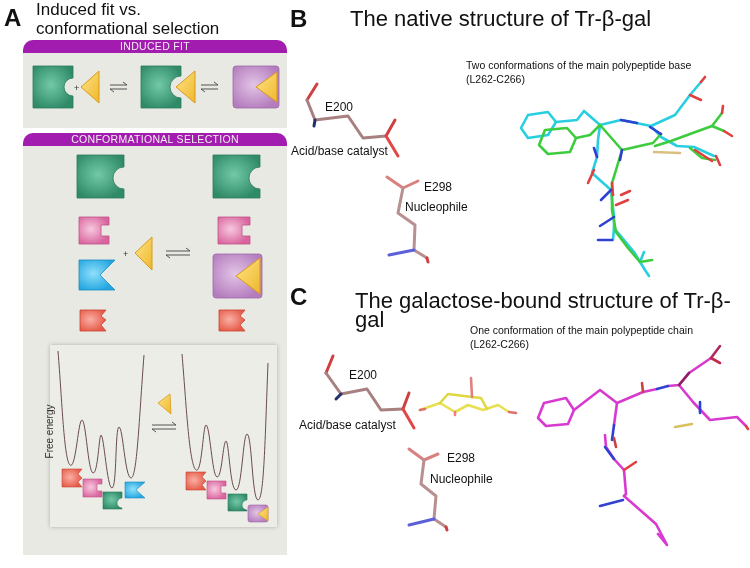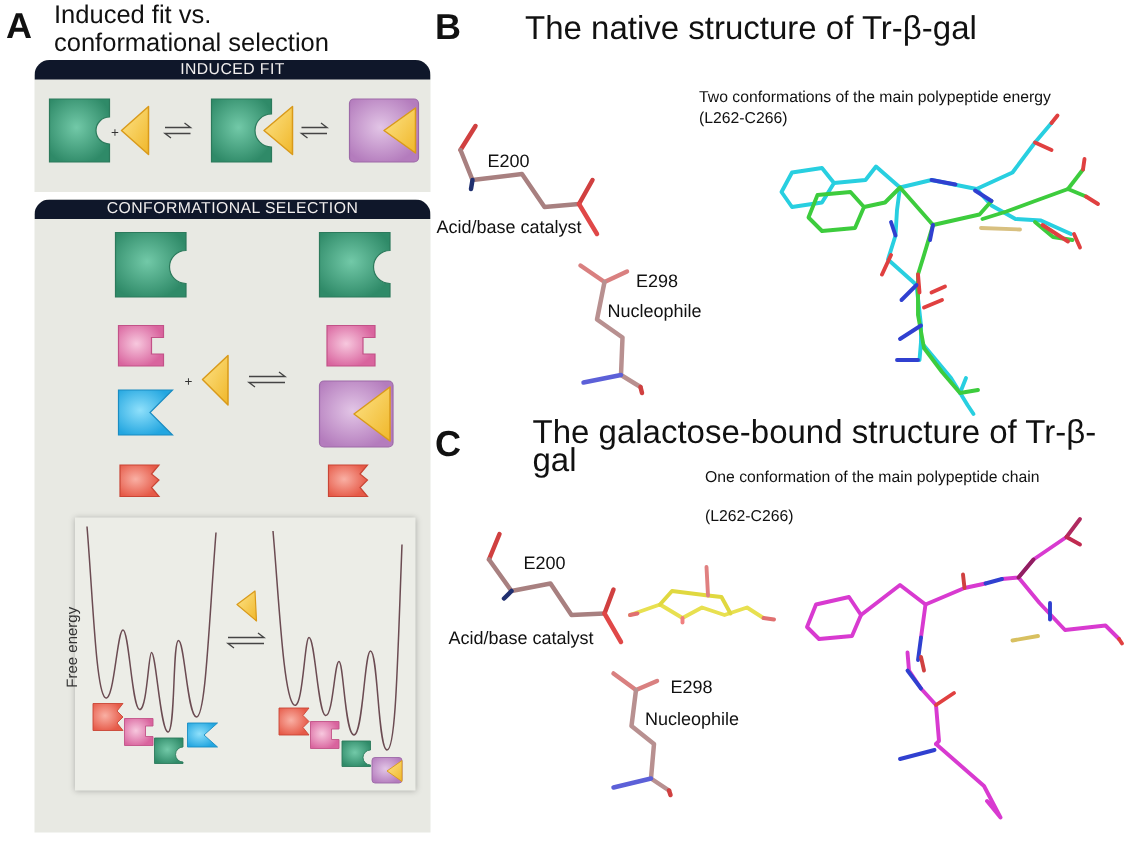--- a/index.html
+++ b/index.html
@@ -2,21 +2,21 @@
 <html><head>
 <meta charset="utf-8">
 <style>
   html,body{margin:0;padding:0;background:#ffffff;}
   body{width:750px;height:568px;position:relative;overflow:hidden;font-family:"Liberation Sans","DejaVu Sans",sans-serif;color:#111;}
   .abs{position:absolute;}
   .panel-letter{font-weight:bold;font-size:24px;line-height:24px;}
   .title{font-size:22px;line-height:19px;font-weight:normal;}
   .title-a{font-size:17px;line-height:18px;}
   .box{background:#e8e9e3;border-radius:10px 10px 0 0;overflow:hidden;}
-  .box-header{background:#0f172a;color:#f2efee;font-size:10.5px;text-align:center;letter-spacing:0.3px;height:13px;line-height:13px;}
+  .box-header{background:#a21caf;color:#f2efee;font-size:10.5px;text-align:center;letter-spacing:0.3px;height:13px;line-height:13px;}
   .label{font-size:12px;line-height:13px;}
   .annot{font-size:10.5px;line-height:14px;}
   svg{position:absolute;overflow:visible;}
 </style>
 </head>
 <body>
 
 <div class="abs panel-letter" style="left:4px;top:6px;">A</div>
 <div class="abs title-a" style="left:36px;top:1px;">Induced fit vs.</div>
 <div class="abs title-a" style="left:36px;top:20px;">conformational selection</div>
@@ -116,21 +116,21 @@
   <rect x="248" y="505" width="20" height="17" rx="2" fill="url(#gPurple)" stroke="#9d6aa8" stroke-width="0.6"></rect>
   <path d="M258,514 L268,507 L268,521 Z" fill="url(#gYellow)" stroke="#d99a1a" stroke-width="0.6"></path>
 </svg>
 
 <div class="abs panel-letter" style="left:290px;top:7px;">B</div>
 <div class="abs title" style="left:350px;top:9px;">The native structure of Tr-β-gal</div>
 <div class="abs label" style="left:325px;top:101px;">E200</div>
 <div class="abs label" style="left:291px;top:145px;">Acid/base catalyst</div>
 <div class="abs label" style="left:424px;top:181px;">E298</div>
 <div class="abs label" style="left:405px;top:201px;">Nucleophile</div>
-<div class="abs annot" style="left:466px;top:58px;">Two conformations of the main polypeptide energy</div>
+<div class="abs annot" style="left:466px;top:58px;">Two conformations of the main polypeptide base</div>
 <div class="abs annot" style="left:466px;top:72px;">(L262-C266)</div>
 
 <svg style="left:0;top:0;" width="750" height="568" stroke-linecap="round" stroke-linejoin="round" fill="none">
 
   <g stroke-width="3">
     <path d="M317,84 L307,100" stroke="#d04040"></path>
     <path d="M307,100 L315,120 L348,116 L363,138 L386,136" stroke="#a88080"></path>
     <path d="M315,120 L314,126" stroke="#203070"></path>
     <path d="M386,136 L395,120" stroke="#d04040"></path>
     <path d="M386,136 L398,156" stroke="#e04848"></path>
@@ -180,26 +180,26 @@
     <path d="M612,240 L598,240" stroke="#3040d0"></path>
     <path d="M695,150 L712,161" stroke="#e04040"></path>
     <path d="M716,156 L720,165" stroke="#e04040"></path>
   </g>
   <g stroke="#d8c080" stroke-width="2.6">
     <path d="M654,152 L680,153"></path>
   </g>
 </svg>
 
 <div class="abs panel-letter" style="left:290px;top:285px;">C</div>
-<div class="abs title" style="left:355px;top:278px;">The galactose-bound structure of Tr-β-gal</div>
+<div class="abs title" style="left:355px;top:291px;">The galactose-bound structure of Tr-β-gal</div>
 <div class="abs label" style="left:349px;top:369px;">E200</div>
 <div class="abs label" style="left:299px;top:419px;">Acid/base catalyst</div>
 <div class="abs label" style="left:447px;top:452px;">E298</div>
 <div class="abs label" style="left:430px;top:473px;">Nucleophile</div>
-<div class="abs annot" style="left:470px;top:311px;text-align:center;">One conformation of the main polypeptide chain</div>
+<div class="abs annot" style="left:470px;top:323px;text-align:center;">One conformation of the main polypeptide chain</div>
 <div class="abs annot" style="left:470px;top:337px;">(L262-C266)</div>
 
 <svg style="left:0;top:0;" width="750" height="568" stroke-linecap="round" stroke-linejoin="round" fill="none">
 
   <g stroke-width="3">
     <path d="M333,356 L326,373" stroke="#d04040"></path>
     <path d="M326,373 L341,394 L367,389 L381,410 L403,409" stroke="#a88080"></path>
     <path d="M341,394 L336,399" stroke="#203070"></path>
     <path d="M403,409 L409,393" stroke="#d04040"></path>
     <path d="M403,409 L414,428" stroke="#e04848"></path>

